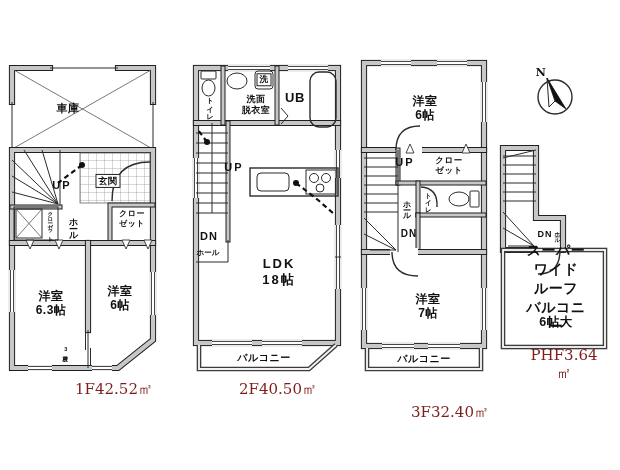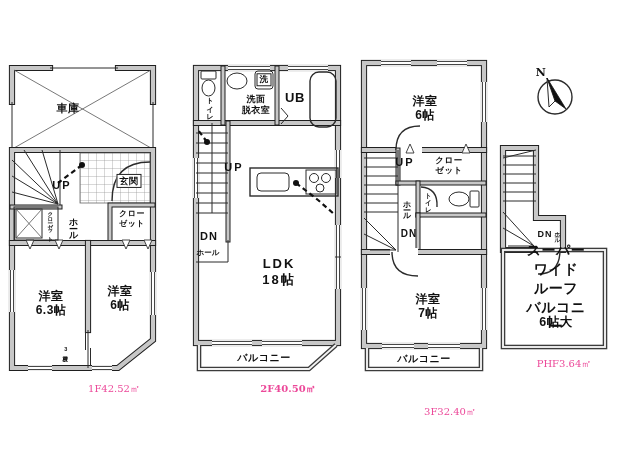--- a/index.html
+++ b/index.html
@@ -25,21 +25,21 @@
   
   .lbl {
     position:absolute; transform:translate(-50%,-50%);
     color:#111; font-weight:bold; white-space:pre-line; text-align:center;
     line-height:1.2; letter-spacing:0.5px;
   }
   .vtext { writing-mode:vertical-rl; text-orientation:upright; letter-spacing:1px; line-height:1; }
   .tag { background:#fff; border:1px solid #222; padding:0 2px; line-height:1.35; }
   .area {
     font-family:"DejaVu Serif","Liberation Serif",serif; font-weight:normal;
-    font-size:10px; letter-spacing:0; color:#ec4899;
+    font-size:15px; letter-spacing:0; color:#7f1d1d;
   }
   .serifN { font-family:"DejaVu Serif","Liberation Serif",serif; font-weight:bold; }
 </style>
 </head>
 <body>
 
 <div id="canvas">
 
 <svg id="plan-svg" width="620" height="470" viewBox="0 0 620 470">
   <defs>
@@ -279,21 +279,21 @@
     <path class="thin2" d="M 560 250 Q 560 274 538 274"></path>
 
     <rect x="503" y="250" width="102" height="97" fill="#fff" class="railo"></rect>
     <rect x="503" y="250" width="102" height="97" class="raili"></rect>
   </g>
 </svg>
 
 <div class="lbl" style="left:68px; top:109px; font-size:11px;">車庫</div>
 <div class="lbl" style="left:62px; top:186px; font-size:11px; letter-spacing:2px;">UP</div>
 <div class="lbl vtext" style="left:73px; top:224px; font-size:9px;">ホール</div>
-<div class="lbl tag" style="left:108px; top:181px; font-size:9px;margin-left:21px;">玄関</div>
+<div class="lbl tag" style="left:108px; top:181px; font-size:9px;">玄関</div>
 <div class="lbl" style="left:132px; top:219px; font-size:8px;">クロー
 ゼット</div>
 <div class="lbl vtext" style="left:50px; top:223px; font-size:5.5px; letter-spacing:0;">クローゼット</div>
 <div class="lbl" style="left:51px; top:303px; font-size:12px;">洋室
 6.3帖</div>
 <div class="lbl" style="left:120px; top:298px; font-size:12px;">洋室
 6帖</div>
 <div class="lbl vtext" style="left:65px; top:349px; font-size:5.5px; letter-spacing:0;">3枚引戸</div>
 <div class="lbl area" style="left:114px; top:389px;">1F42.52㎡</div>
 
@@ -301,21 +301,21 @@
 <div class="lbl tag" style="left:264px; top:80px; font-size:8.5px;">洗</div>
 <div class="lbl" style="left:256px; top:105px; font-size:9px;">洗面
 脱衣室</div>
 <div class="lbl" style="left:295px; top:98px; font-size:13px;">UB</div>
 <div class="lbl" style="left:234px; top:168px; font-size:11px; letter-spacing:2px;">UP</div>
 <div class="lbl" style="left:209px; top:237px; font-size:11px; letter-spacing:1px;">DN</div>
 <div class="lbl" style="left:208px; top:252px; font-size:7.5px; letter-spacing:0;">ホール</div>
 <div class="lbl" style="left:279px; top:272px; font-size:13px; letter-spacing:2px;">LDK
 18帖</div>
 <div class="lbl" style="left:264px; top:358px; font-size:10px;">バルコニー</div>
-<div class="lbl area" style="left:288px; top:389px;font-weight:bold;">2F40.50㎡</div>
+<div class="lbl area" style="left:278px; top:389px;">2F40.50㎡</div>
 
 <div class="lbl" style="left:425px; top:108px; font-size:12px;">洋室
 6帖</div>
 <div class="lbl" style="left:405px; top:163px; font-size:11px; letter-spacing:2px;">UP</div>
 <div class="lbl vtext" style="left:406px; top:206px; font-size:8px;">ホール</div>
 <div class="lbl" style="left:409px; top:234px; font-size:10px; letter-spacing:1px;">DN</div>
 <div class="lbl" style="left:449px; top:165px; font-size:8.5px;">クロー
 ゼット</div>
 <div class="lbl vtext" style="left:428px; top:199px; font-size:6.5px; letter-spacing:0;">トイレ</div>
 <div class="lbl" style="left:428px; top:306px; font-size:12px;">洋室

